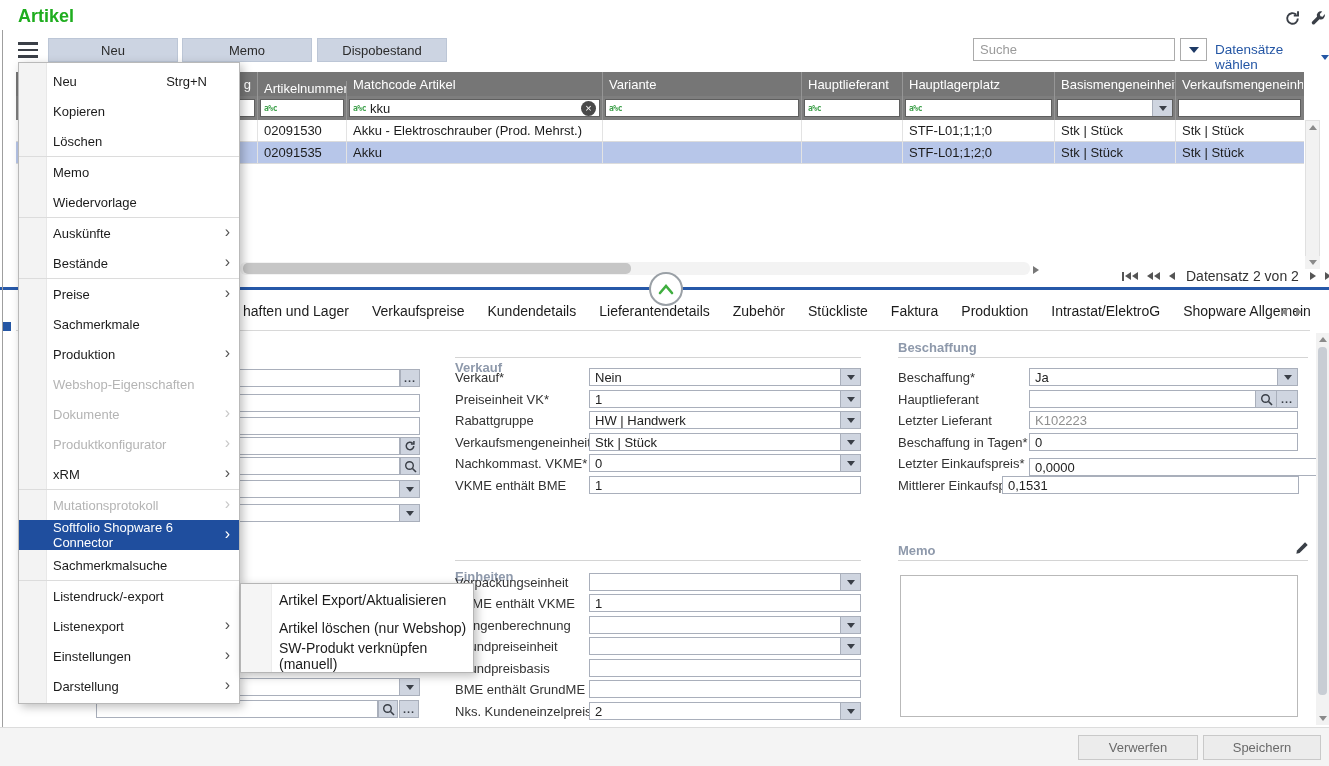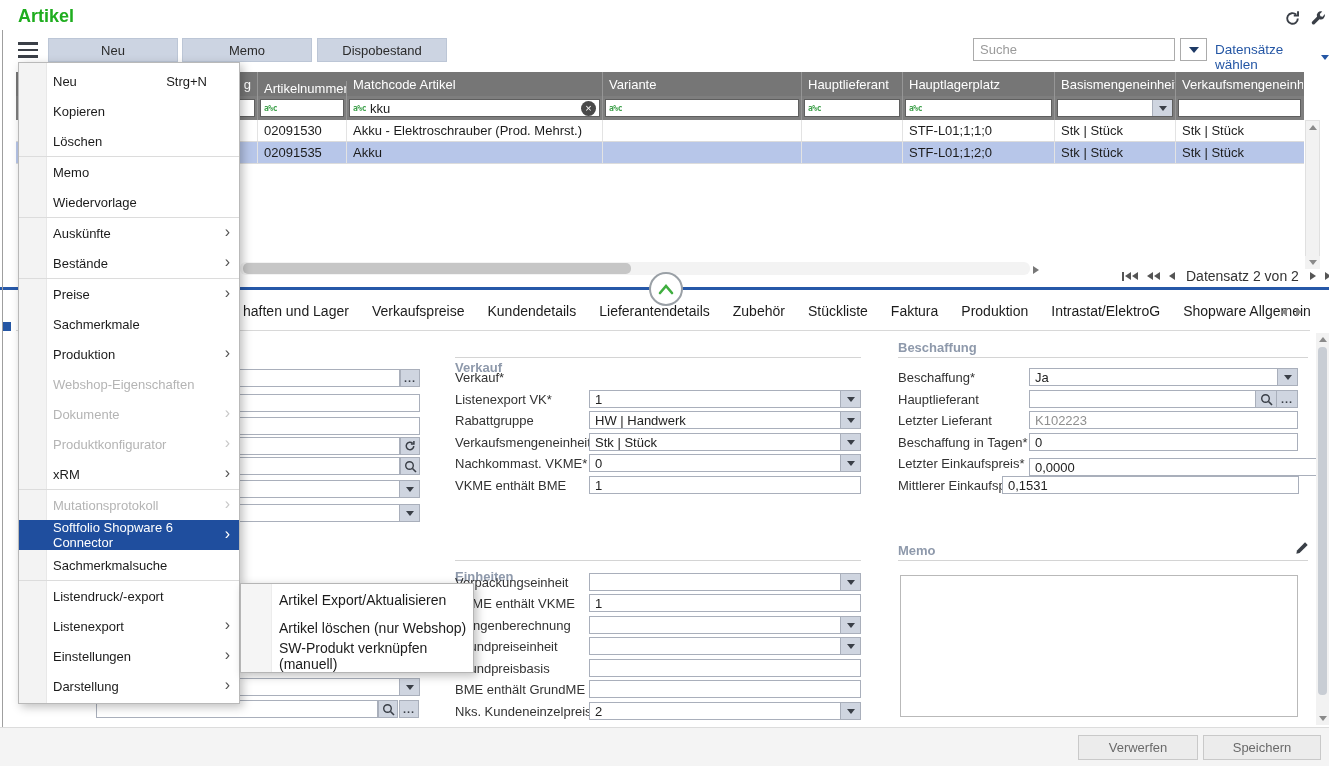--- a/index.html
+++ b/index.html
@@ -340,21 +340,27 @@
         <line x1="8.5" y1="8.5" x2="12" y2="12" stroke="#3a3f47" stroke-width="1.6"></line>
       </svg>
     </div>
   <div class="sqbtn solo" style="left:399px;top:700px;">
       <span class="dots">...</span>
     </div>
 
   <div class="ptitle" style="left:455px;top:340px;margin-top:20px;">Verkauf</div>
   <div class="pline" style="left:455px;top:357px;width:406px;"></div>
   <span class="fld" style="left:455px;top:370px;">Verkauf*</span>
-  <span class="fld" style="left:455px;top:392px;">Listenexport VK*</span>
+  <div class="ctl" style="left:589px;top:368px;width:272px;">
+      <span class="val">Nein</span>
+      <span class="ddbtn">
+        <span class="tri"></span>
+      </span>
+    </div>
+  <span class="fld" style="left:455px;top:392px;">Preiseinheit VK*</span>
   <div class="ctl" style="left:589px;top:390px;width:272px;">
       <span class="val">1</span>
       <span class="ddbtn">
         <span class="tri"></span>
       </span>
     </div>
   <span class="fld" style="left:455px;top:413px;">Rabattgruppe</span>
   <div class="ctl" style="left:589px;top:411px;width:272px;">
       <span class="val">HW | Handwerk</span>
       <span class="ddbtn">

